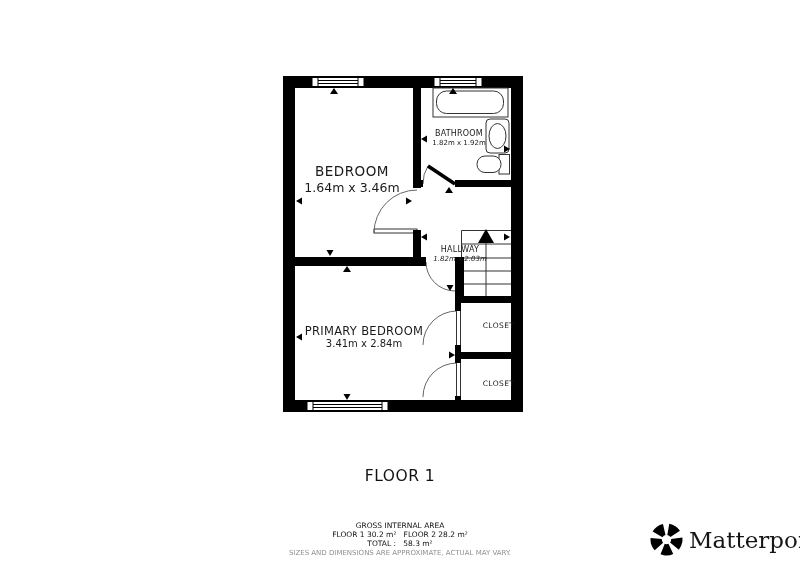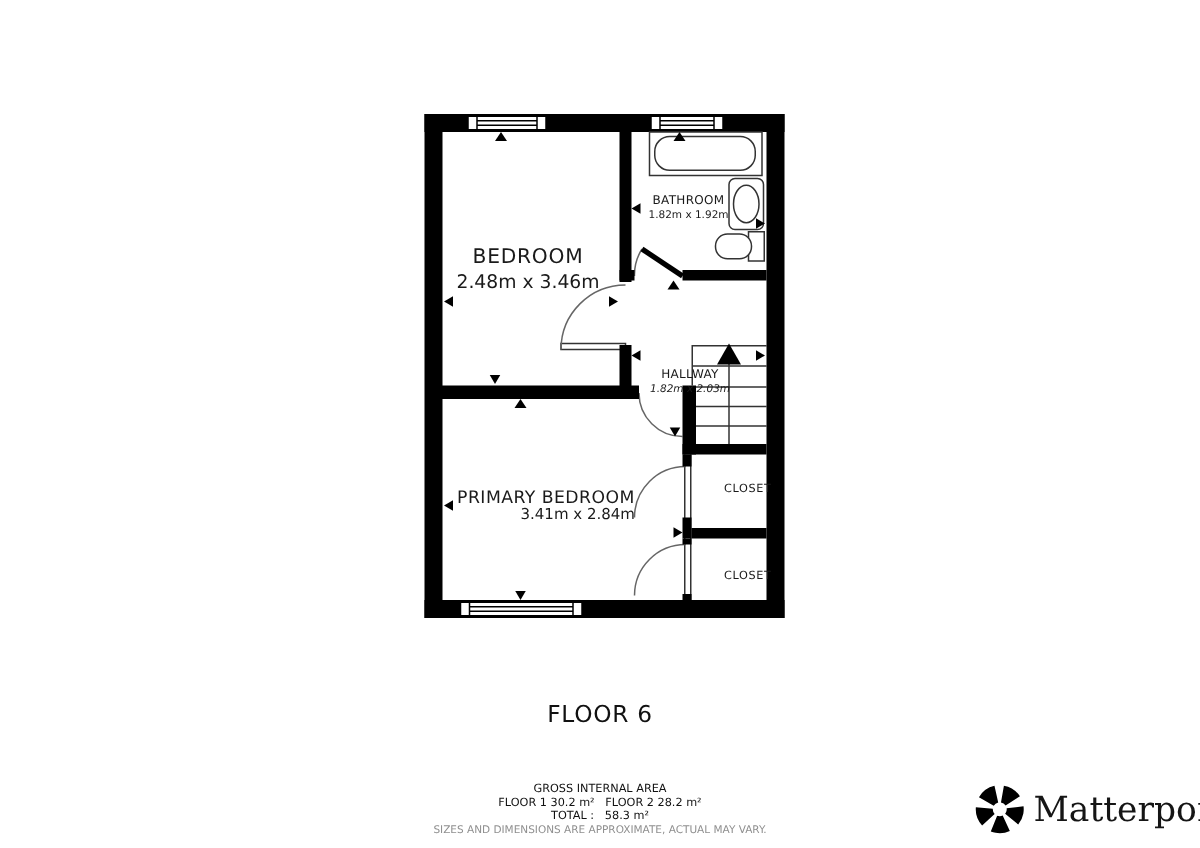--- a/index.html
+++ b/index.html
@@ -1,21 +1,21 @@
 <!DOCTYPE html>
 <html><head>
 <meta charset="utf-8">
 <style>
   html,body{margin:0;padding:0;background:#fff;}
   #page{position:relative;width:800px;height:565px;background:#ffffff;overflow:hidden;
         font-family:"DejaVu Sans","Liberation Sans",sans-serif;color:#111;}
   #plan-svg{position:absolute;left:0;top:0;}
   .room-label{position:absolute;transform:translateX(-50%);text-align:center;line-height:1.25;white-space:nowrap;color:#1a1a1a;}
   .room-name{display:block;}
-  .room-dims{display:block;text-align:right;}
+  .room-dims{display:block;}
   .lbl-bedroom{left:352px;top:163px;}
   .lbl-bedroom .room-name{font-size:13.5px;letter-spacing:.5px;text-align:center;}
   .lbl-bedroom .room-dims{font-size:12.5px;}
   .lbl-bathroom{left:459px;top:129px;}
   .lbl-bathroom .room-name{font-size:8px;letter-spacing:.2px;}
   .lbl-bathroom .room-dims{font-size:7px;}
   .lbl-hallway{left:460px;top:199px;}
   .lbl-hallway .room-name{font-size:8px;letter-spacing:.2px;margin-top:46px;}
   .lbl-hallway .room-dims{font-size:7px;font-style:italic;}
   .lbl-primary{left:364px;top:324px;}
@@ -126,42 +126,42 @@
       <polygon points="450,291 446.5,285 453.5,285"></polygon>
       <polygon points="347,266 343,272 351,272"></polygon>
       <polygon points="296,337 302,333.5 302,340.5"></polygon>
       <polygon points="455,355 449,351.5 449,358.5"></polygon>
       <polygon points="347,400 343.5,394 350.5,394"></polygon>
     </g>
   </svg>
 
   <div class="room-label lbl-bedroom">
     <span class="room-name">BEDROOM</span>
-    <span class="room-dims">2.48m x 3.46m</span>
+    <span class="room-dims">1.64m x 3.46m</span>
   </div>
   <div class="room-label lbl-bathroom">
     <span class="room-name">BATHROOM</span>
     <span class="room-dims">1.82m x 1.92m</span>
   </div>
   <div class="room-label lbl-hallway">
     <span class="room-name">HALLWAY</span>
     <span class="room-dims">1.82m x 2.03m</span>
   </div>
   <div class="room-label lbl-primary">
     <span class="room-name">PRIMARY BEDROOM</span>
     <span class="room-dims">3.41m x 2.84m</span>
   </div>
   <div class="room-label lbl-closet1">
     <span class="room-name">CLOSET</span>
   </div>
   <div class="room-label lbl-closet2">
     <span class="room-name">CLOSET</span>
   </div>
 
-  <div class="floor-label">FLOOR 6</div>
+  <div class="floor-label">FLOOR 1</div>
 
   <div class="footer">
     <div class="f-title">GROSS INTERNAL AREA</div>
     <div class="f-floors">FLOOR 1 30.2 m²   FLOOR 2 28.2 m²</div>
     <div class="f-total">TOTAL :   58.3 m²</div>
     <div class="f-disclaimer">SIZES AND DIMENSIONS ARE APPROXIMATE, ACTUAL MAY VARY.</div>
   </div>
 
   <div class="brand">
     <svg width="33" height="33" viewBox="0 0 32 32">

